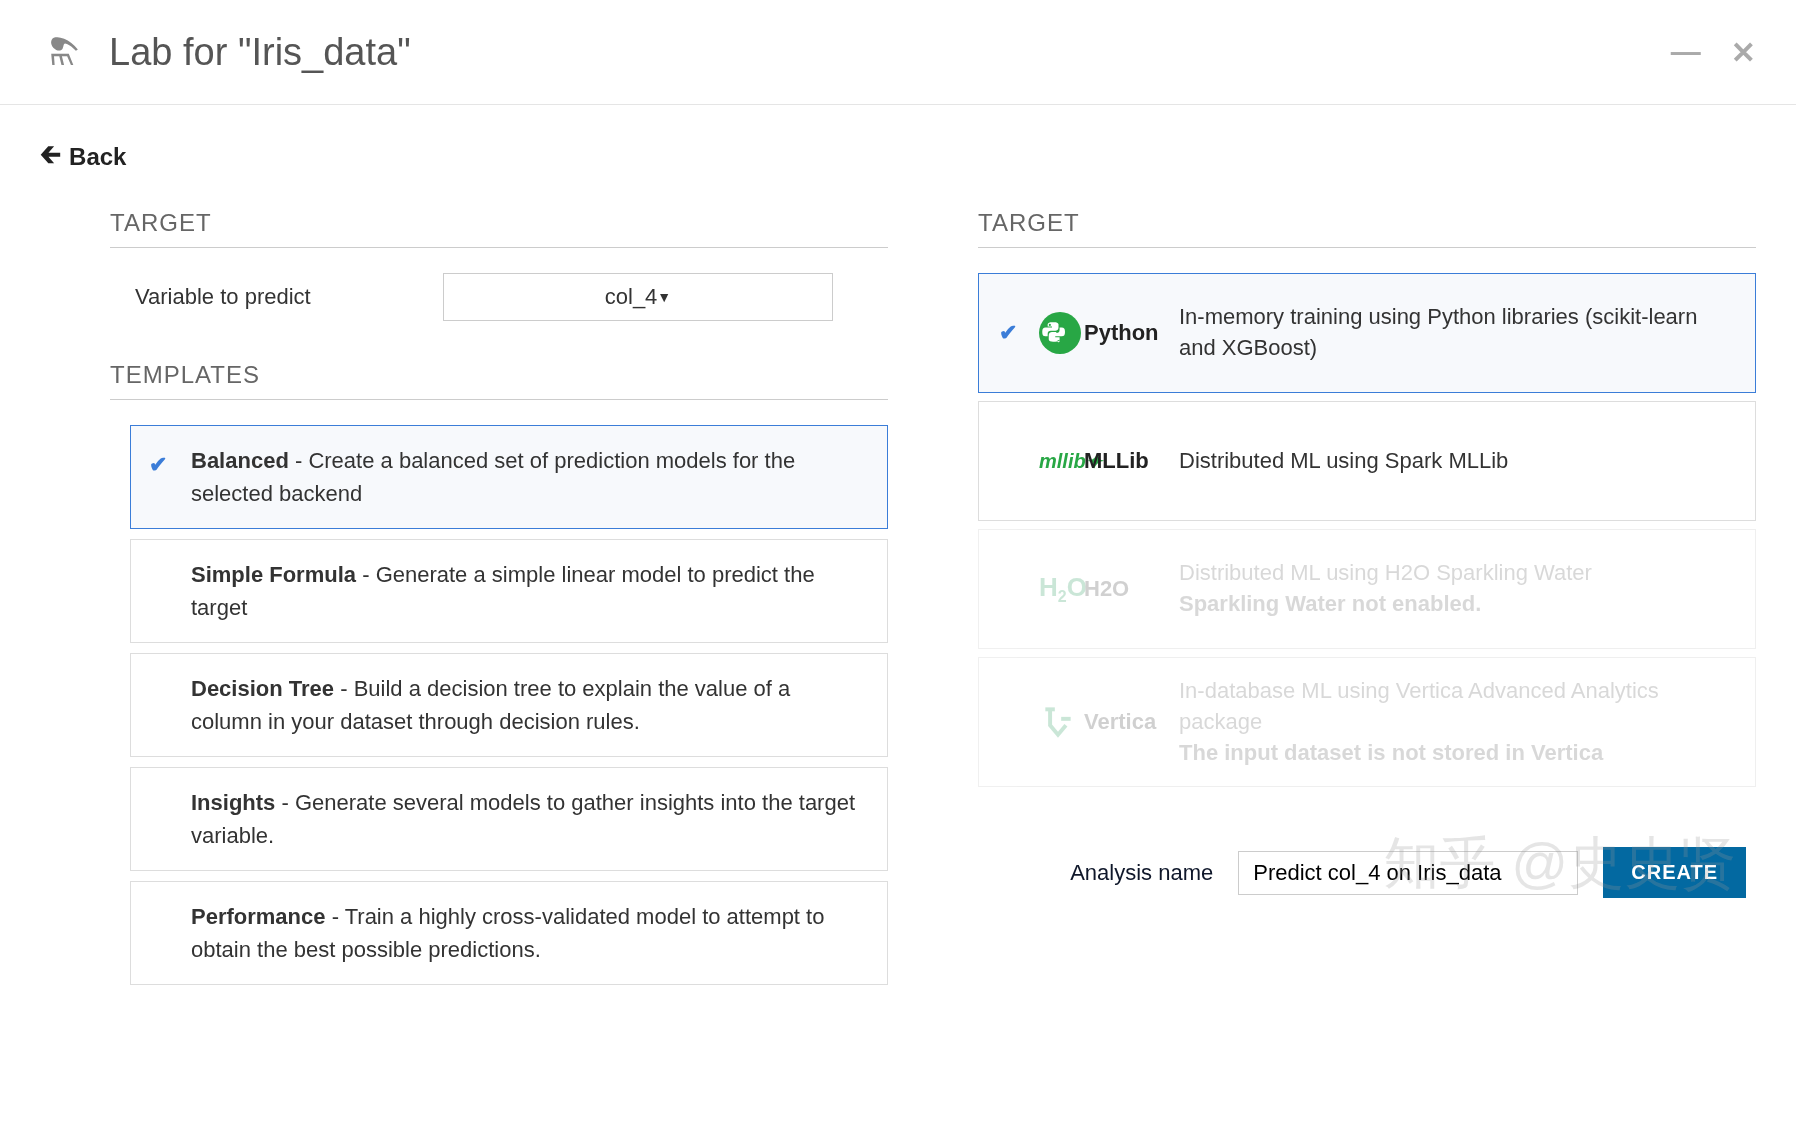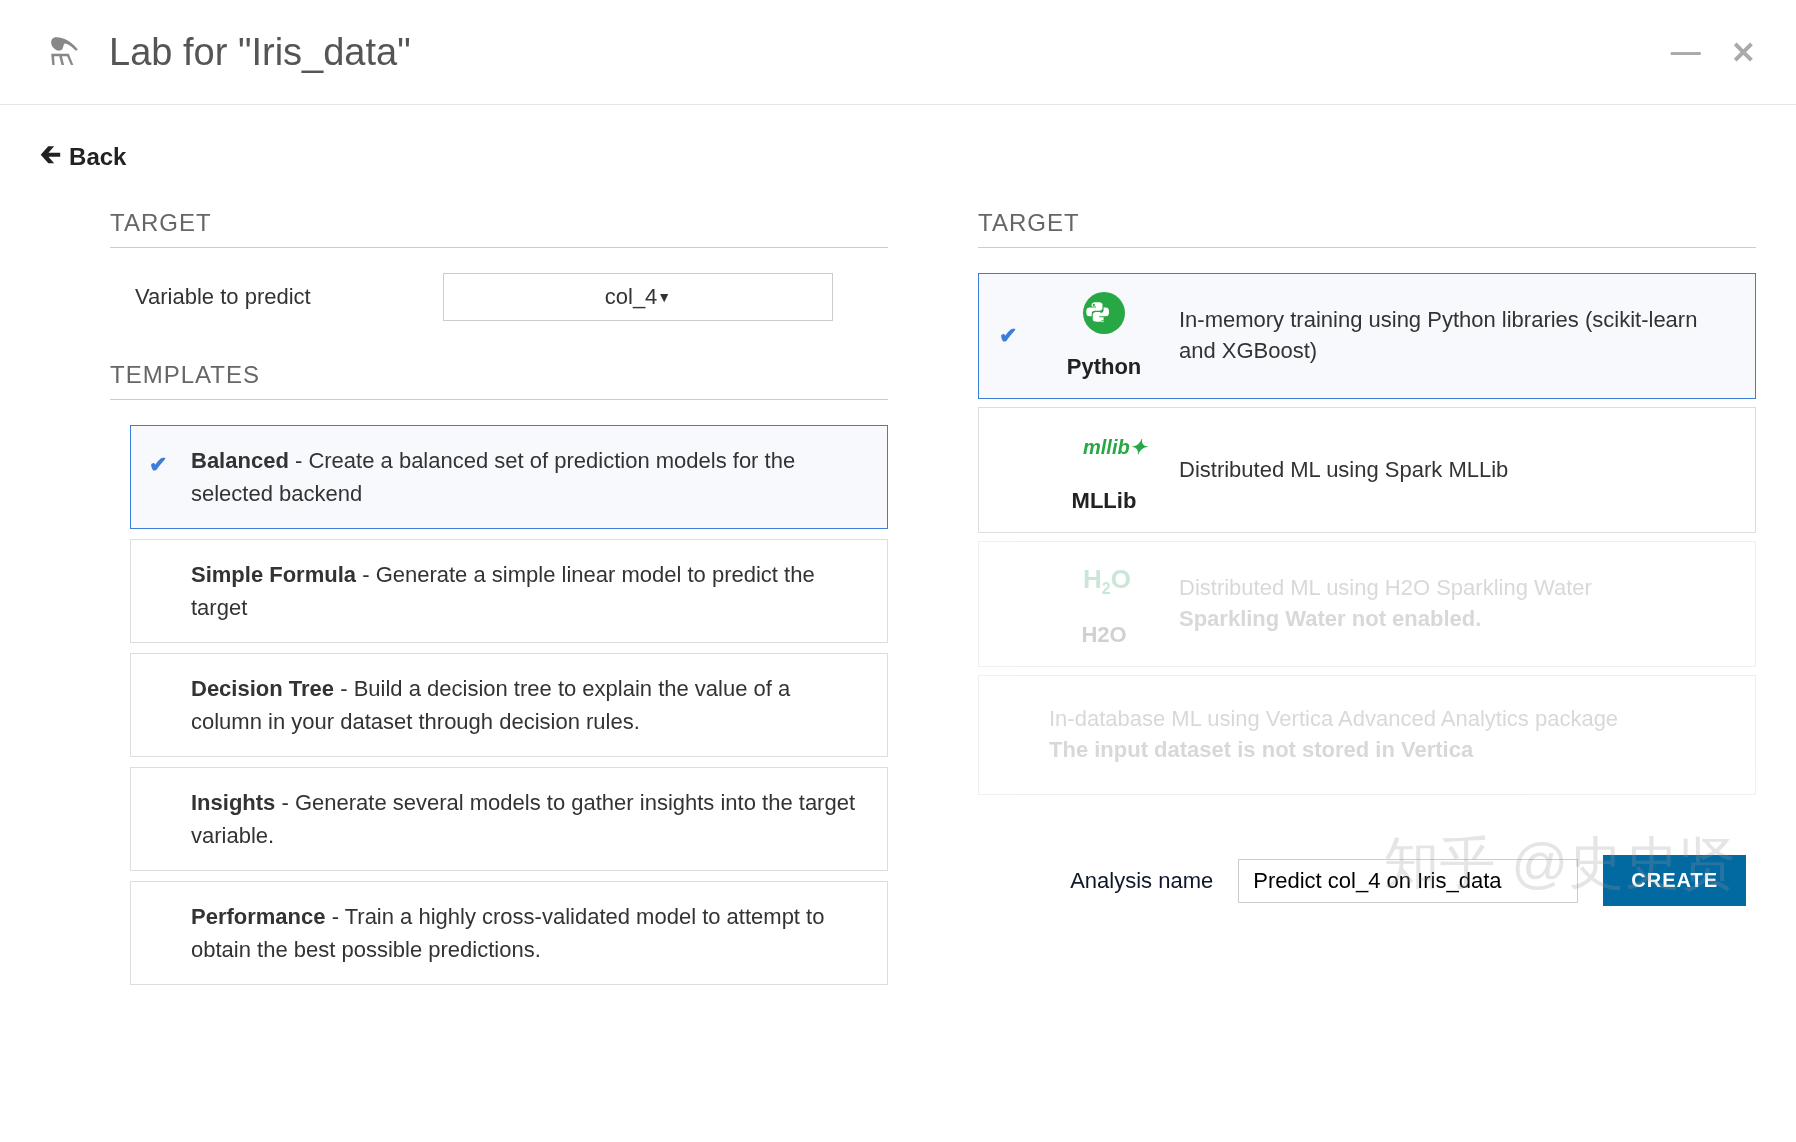--- a/index.html
+++ b/index.html
@@ -133,23 +133,23 @@
   .backend-item.disabled { opacity: 0.45; cursor: default; }
   .backend-item .bcheck {
     width: 40px;
     color: #3b7dd8;
     font-size: 22px;
     font-weight: bold;
   }
   .backend-item .bicon-col {
     width: 130px;
     display: flex;
-    flex-direction: column;
-    align-items: center;
-    gap: 20px;
+    flex-direction: row;
+    align-items: center;
+    gap: 3px;
   }
   .backend-item .bicon {
     width: 42px;
     height: 42px;
     display: flex;
     align-items: center;
     justify-content: flex-start;
   }
   .backend-item .bname {
     font-weight: 700;
@@ -310,20 +310,30 @@
             <div class="bname">H2O</div>
           </div>
           <div class="bdesc">
             <span>Distributed ML using H2O Sparkling Water</span>
             <span class="bwarn">Sparkling Water not enabled.</span>
           </div>
         </div>
 
         <div class="backend-item disabled">
           <div class="bcheck"></div>
+          <div class="bicon-col">
+            <div class="bicon">
+              <svg class="vertica-svg" viewBox="0 0 24 24" fill="none" stroke="#8cc9a8" stroke-width="2.5">
+                  <path d="M4 4h6"></path>
+                  <path d="M7 4v10l5 6 5-6"></path>
+                  <path d="M14 10h6"></path>
+                </svg>
+            </div>
+            <div class="bname">Vertica</div>
+          </div>
           <div class="bdesc">
             <span>In-database ML using Vertica Advanced Analytics package</span>
             <span class="bwarn">The input dataset is not stored in Vertica</span>
           </div>
         </div>
 
       </div>
 
       <div class="footer-row">
         <label>Analysis name</label>

